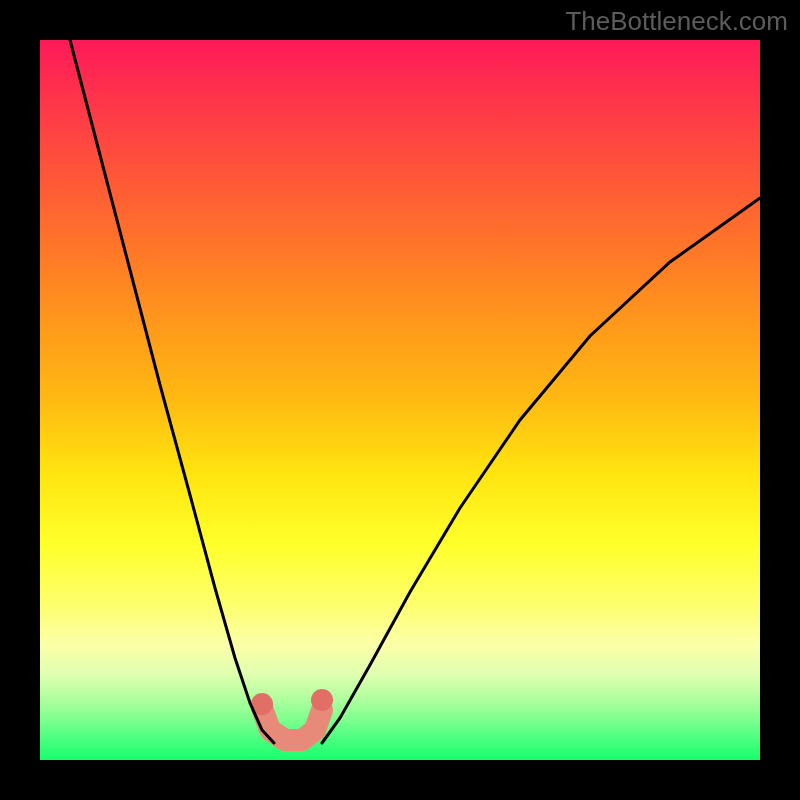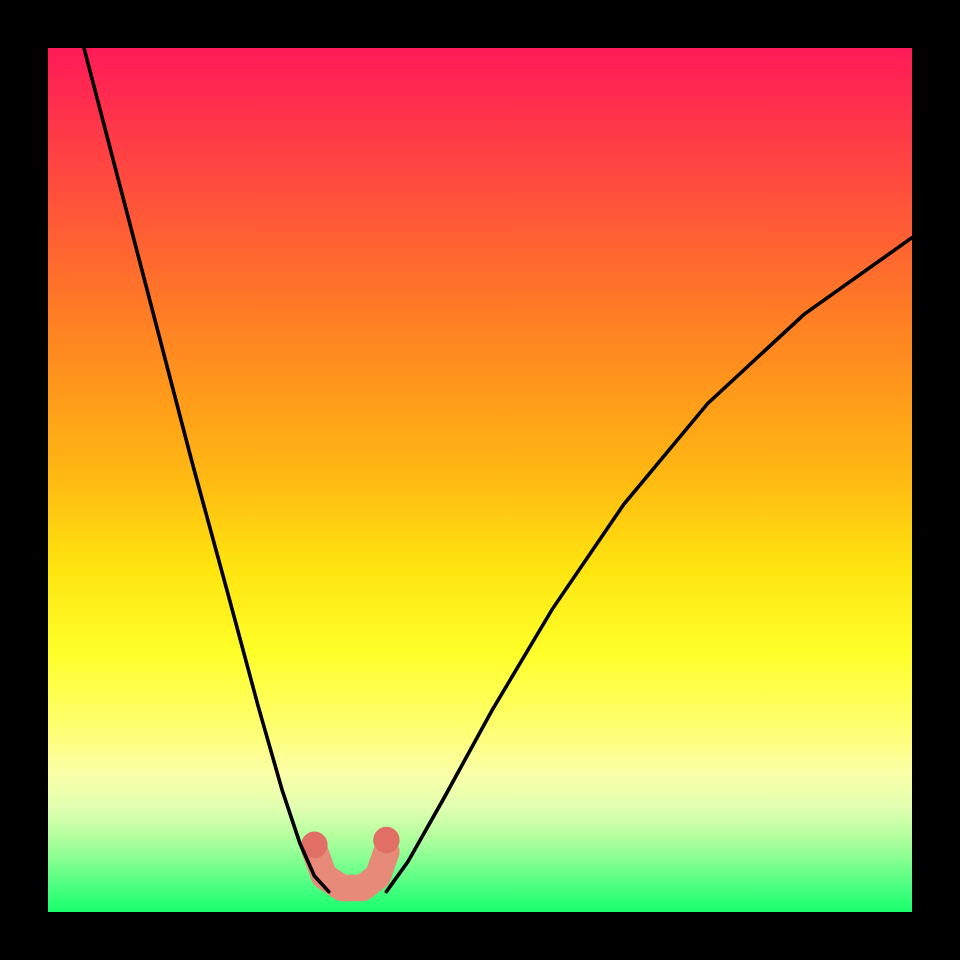--- a/index.html
+++ b/index.html
@@ -75,20 +75,21 @@
   }
   .curve circle.dot {
     fill: #e26f65;
   }
 </style>
 </head>
 <body>
 
 <div class="frame">
 
+  <div class="watermark">TheBottleneck.com</div>
 
   <div class="plot">
     <svg class="curve" viewBox="0 0 720 720">
       <path id="trough-bump" class="bump" d="M222 668 L230 690 L245 700 L262 700 L275 690 L282 670"></path>
       <circle id="dot-left" class="dot" r="11" cx="222" cy="664"></circle>
       <circle id="dot-right" class="dot" r="11" cx="282" cy="660"></circle>
       <path id="curve-left" class="line" d="M30 0 L60 115 L90 230 L120 345 L150 455 L175 548 L195 618 L210 663 L222 690 L234 703"></path>
       <path id="curve-right" class="line" d="M282 703 L300 678 L330 625 L370 552 L420 468 L480 380 L550 296 L630 222 L720 158"></path>
     </svg>
   </div>

